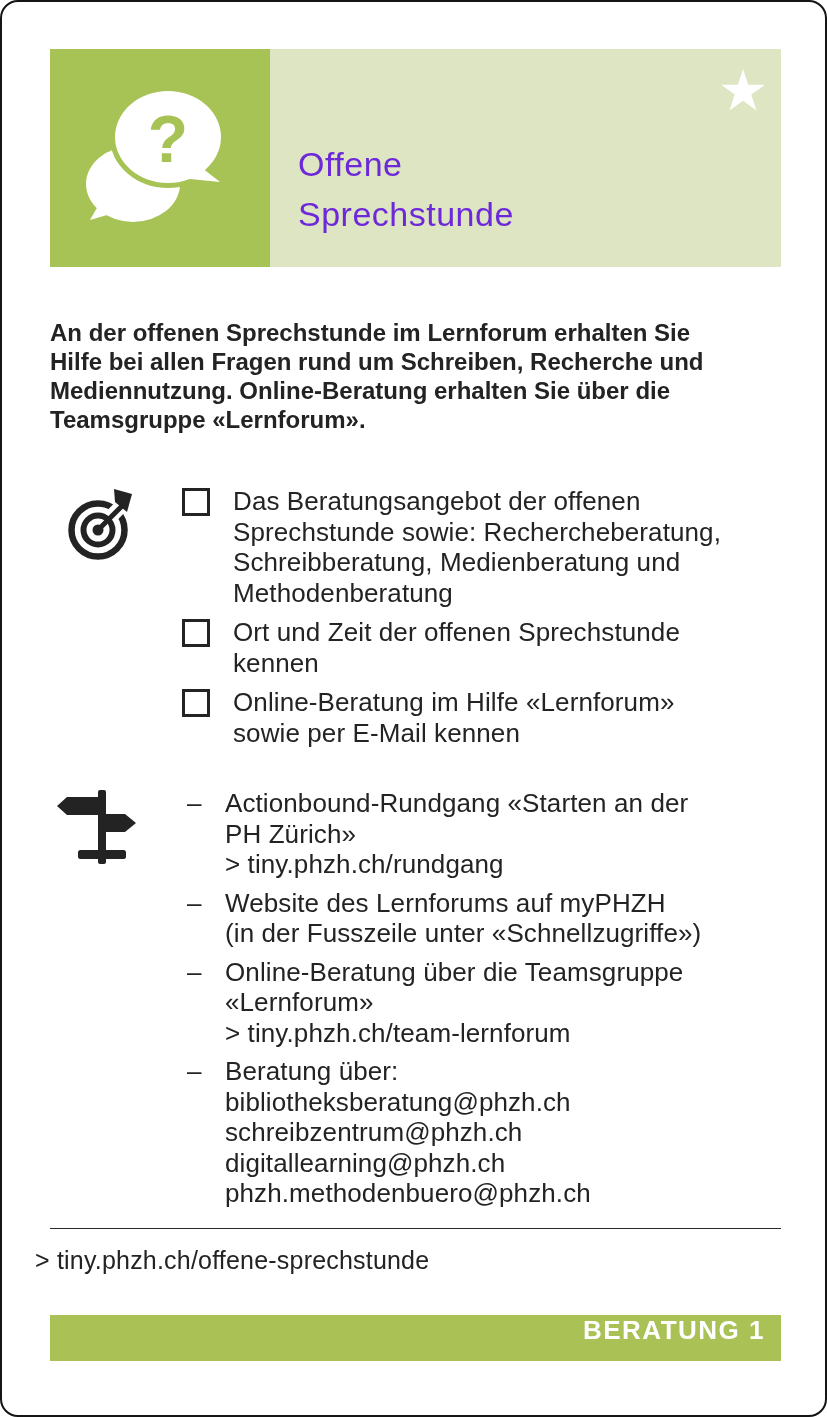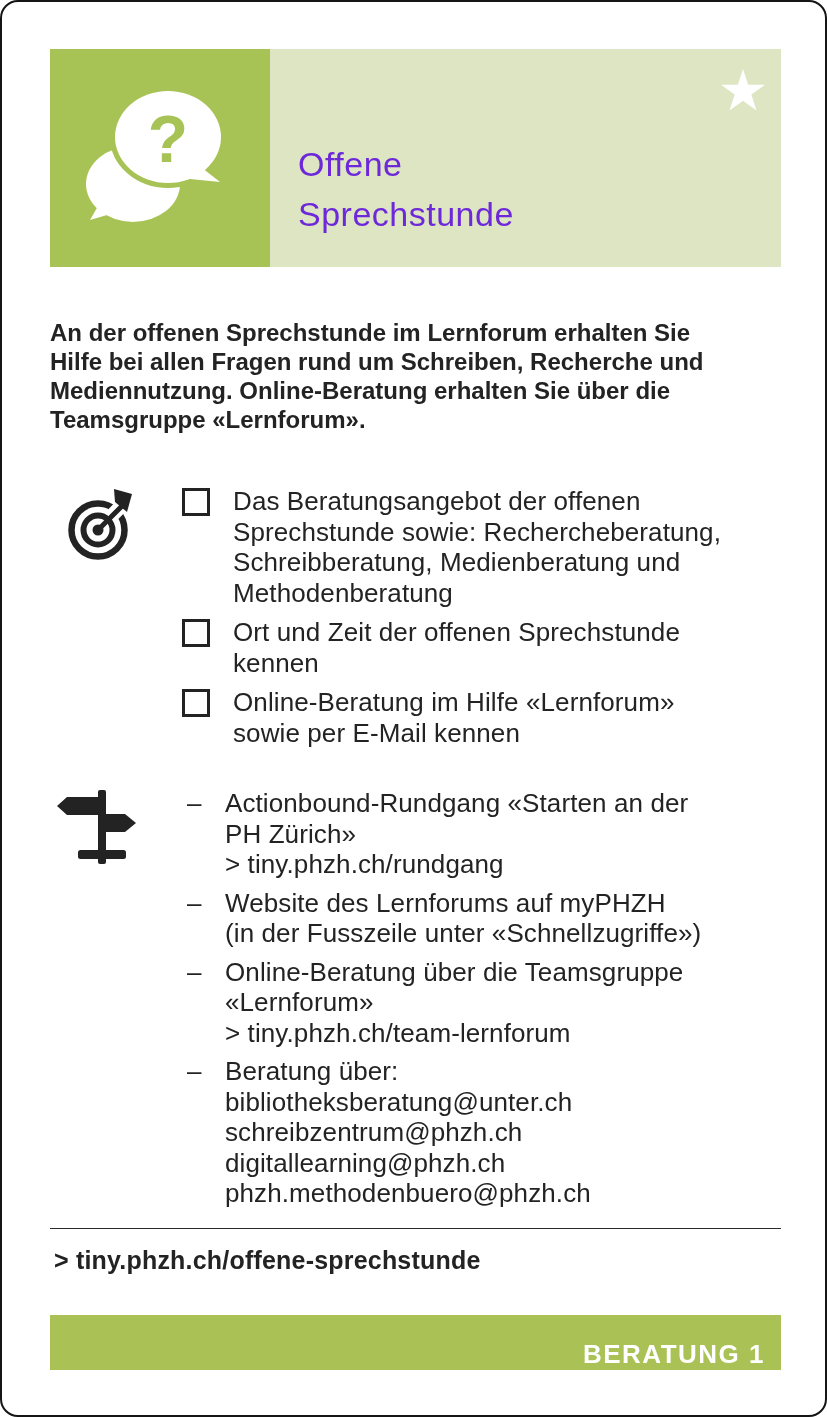--- a/index.html
+++ b/index.html
@@ -44,26 +44,26 @@
     letter-spacing:0.1px;
   }
   .dash-item{display:flex;align-items:flex-start;margin-bottom:8px;}
   .dash{
     width:38px;flex:0 0 auto;padding-left:5px;
     font-size:26px;line-height:30.5px;color:#232323;font-weight:500;
   }
   
   .divider{position:absolute;left:48px;top:1226px;width:731px;height:1px;background:#2a2a2a;}
   .footer-link{
-    position:absolute;left:52px;top:1243px;
-    font-size:25px;line-height:30px;font-weight:700;color:#232323;letter-spacing:0.2px;
+    position:absolute;left:33px;top:1243px;
+    font-size:25px;line-height:30px;font-weight:400;color:#232323;letter-spacing:0.2px;
   }
   .footer-bar{
-    position:absolute;left:48px;top:1313px;width:731px;height:55px;background:#a9c155;
-    display:flex;align-items:flex-end;justify-content:flex-end;
+    position:absolute;left:48px;top:1313px;width:731px;height:46px;background:#a9c155;
+    display:flex;align-items:flex-start;justify-content:flex-end;
   }
   .badge{
     padding-right:16px;color:#ffffff;font-size:26px;font-weight:700;letter-spacing:1.5px;
   }
 </style>
 </head>
 <body>
 
 <div class="card">
 
@@ -151,21 +151,21 @@
       </div>
       <div class="dash-item">
         <div class="dash">–</div>
         <div class="item-text">Online-Beratung über die Teamsgruppe
 «Lernforum»
 &gt; tiny.phzh.ch/team-lernforum</div>
       </div>
       <div class="dash-item">
         <div class="dash">–</div>
         <div class="item-text">Beratung über:
-bibliotheksberatung@unter.ch
+bibliotheksberatung@phzh.ch
 schreibzentrum@phzh.ch
 digitallearning@phzh.ch
 phzh.methodenbuero@phzh.ch</div>
       </div>
     </div>
   </div>
 
   <div class="divider"></div>
   <div class="footer-link">&gt; tiny.phzh.ch/offene-sprechstunde</div>
   <div class="footer-bar">

